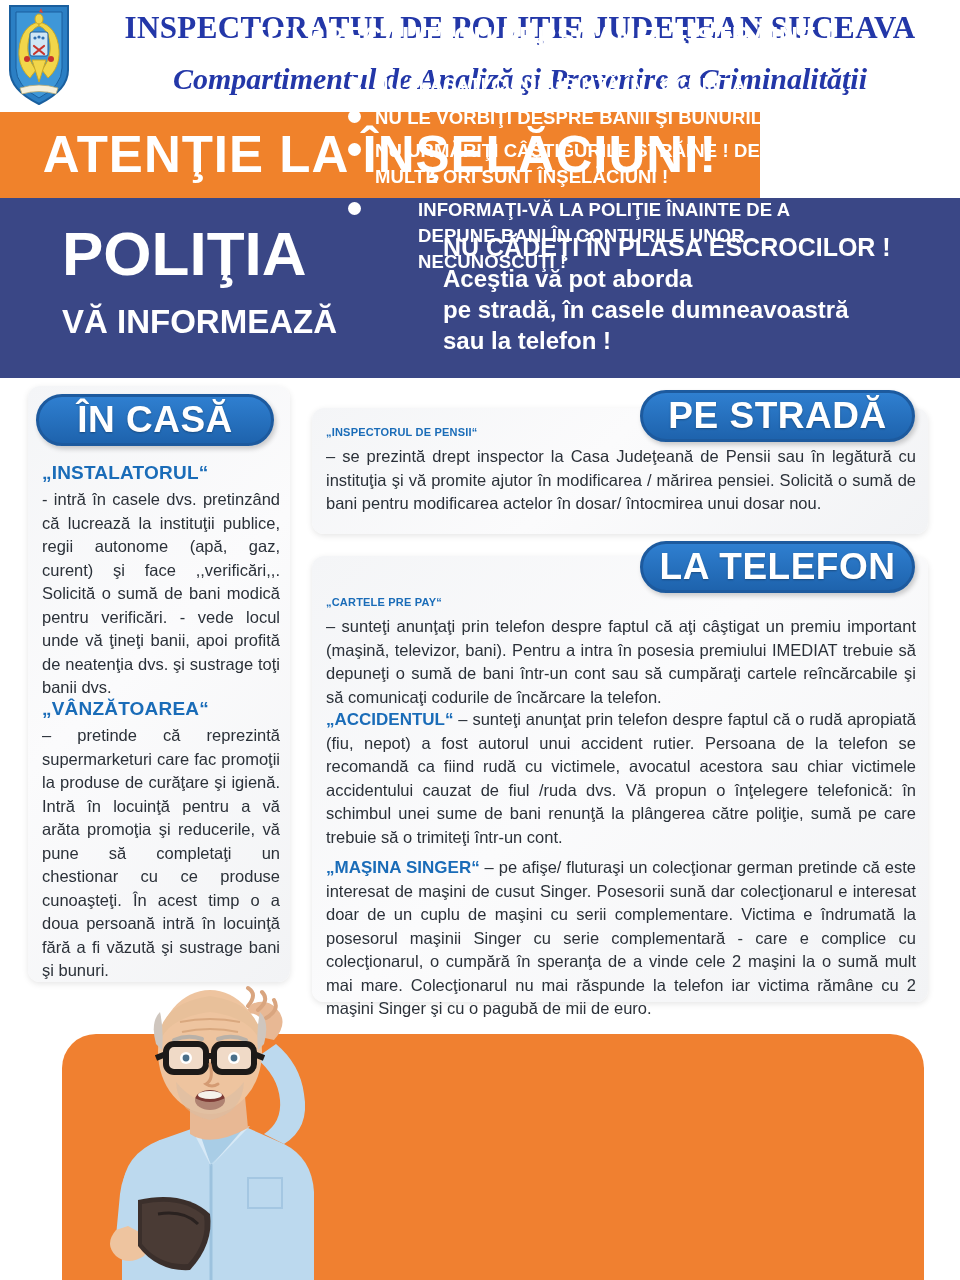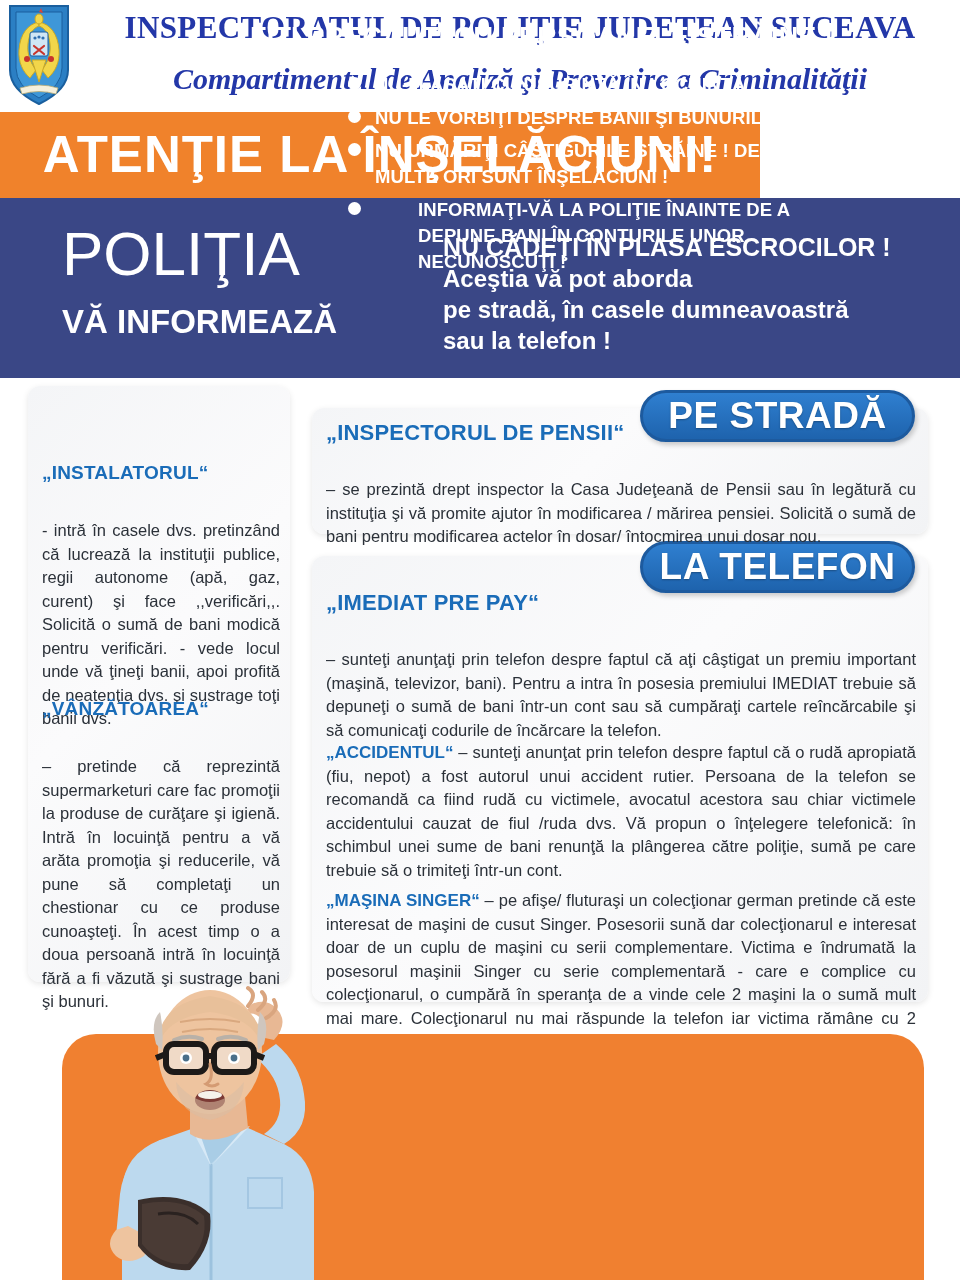--- a/index.html
+++ b/index.html
@@ -78,21 +78,21 @@
     width: 960px; height: 180px;
     background: #3a4786;
   }
   .banner-left {
     position: absolute;
     left: 62px; top: 20px;
     width: 350px;
   }
   .politia {
     font-family: "Liberation Sans", sans-serif;
-    font-weight: normal;
+    font-weight: bold;
     font-size: 62px;
     color: #ffffff;
     line-height: 72px;
     letter-spacing: 0px;
   }
   .va-informeaza {
     font-family: "Liberation Sans", sans-serif;
     font-weight: bold;
     font-size: 33px;
     color: #ffffff;
@@ -162,37 +162,36 @@
   .sect-title {
     font-family: "Liberation Sans", sans-serif;
     font-weight: bold;
     color: #1a6cb8;
     letter-spacing: 0.2px;
   }
   .sect-body {
     font-family: "Liberation Sans", sans-serif;
     color: #2b3139;
     text-align: justify;
-    margin-top: 33px;
   }
 
   
   .house-block { position: absolute; left: 42px; width: 238px; }
   #blk-instalatorul { top: 82px; }
   #blk-vanzatoarea  { top: 318px; }
   .house-block .sect-title { font-size: 19px; line-height: 26px; margin-bottom: 2px; }
   .house-block .sect-body  { font-size: 16.5px; line-height: 23.5px; }
 
   
   .right-block { position: absolute; left: 326px; width: 590px; }
   #blk-pensii     { top: 42px;  }
   #blk-prepay     { top: 212px; }
   #blk-accident   { top: 330px; }
   #blk-singer     { top: 478px; }
-  .right-block .sect-title { font-size: 22px; line-height: 25px; }
+  .right-block .sect-title { font-size: 11px; line-height: 25px; }
   .right-block .sect-body  { font-size: 16.5px; line-height: 23.5px; }
   .right-block .inline-title {
     font-family: "Liberation Sans", sans-serif;
     font-weight: bold;
     font-size: 17px;
     color: #1a6cb8;
   }
 
   
   .person {
@@ -304,20 +303,23 @@
     <div class="r-line">sau la telefon !</div>
   </div>
 </div>
 
 <div class="content">
 
   <div class="card" id="card-house"></div>
   <div class="card" id="card-street"></div>
   <div class="card" id="card-phone"></div>
 
+  <div class="pill" id="pill-in-casa">
+    <span class="pill-label">ÎN CASĂ</span>
+  </div>
   <div class="pill" id="pill-la-telefon">
     <span class="pill-label">LA TELEFON</span>
   </div>
   <div class="pill" id="pill-pe-strada">
     <span class="pill-label">PE STRADĂ</span>
   </div>
 
   <div class="house-block" id="blk-instalatorul">
     <div class="sect-title">„INSTALATORUL“</div>
     <div class="sect-body">- intră în casele dvs. pretinzând că lucrează la instituţii publice, regii autonome (apă, gaz, curent) şi face ,,verificări,,. Solicită o sumă de bani modică pentru verificări.
@@ -328,21 +330,21 @@
     <div class="sect-title">„VÂNZĂTOAREA“</div>
     <div class="sect-body">– pretinde că reprezintă supermarketuri care fac promoţii la produse de curăţare şi igienă. Intră în locuinţă pentru a vă arăta promoţia şi reducerile, vă pune să completaţi un chestionar cu ce produse cunoaşteţi. În acest timp o a doua persoană intră în locuinţă fără a fi văzută şi sustrage bani şi bunuri.</div>
   </div>
 
   <div class="right-block" id="blk-pensii">
     <div class="sect-title">„INSPECTORUL DE PENSII“</div>
     <div class="sect-body">– se prezintă drept inspector la Casa Judeţeană de Pensii sau în legătură cu instituţia şi vă promite ajutor în modificarea / mărirea pensiei. Solicită o sumă de bani pentru modificarea actelor în dosar/ întocmirea unui dosar nou.</div>
   </div>
 
   <div class="right-block" id="blk-prepay">
-    <div class="sect-title">„IMEDIAT PRE PAY“</div>
+    <div class="sect-title">„CARTELE PRE PAY“</div>
     <div class="sect-body">– sunteţi anunţaţi prin telefon despre faptul că aţi câştigat un premiu important (maşină, televizor, bani). Pentru a intra în posesia premiului IMEDIAT trebuie să depuneţi  o sumă de bani într-un cont sau să cumpăraţi cartele reîncărcabile şi să comunicaţi codurile de încărcare la telefon.</div>
   </div>
 
   <div class="right-block" id="blk-accident">
     <div class="sect-body"><span class="inline-title">„ACCIDENTUL“</span><span> – sunteţi anunţat prin telefon despre faptul că o rudă apropiată (fiu, nepot) a fost autorul unui accident rutier. Persoana de la telefon se recomandă ca fiind rudă cu victimele, avocatul acestora sau chiar victimele accidentului cauzat de fiul /ruda dvs. Vă propun o înţelegere telefonică: în schimbul unei sume de bani renunţă la plângerea către poliţie, sumă pe care trebuie să o trimiteţi într-un cont.</span></div>
   </div>
 
   <div class="right-block" id="blk-singer">
     <div class="sect-body"><span class="inline-title">„MAŞINA SINGER“</span><span> – pe afişe/ fluturaşi un colecţionar german pretinde că este interesat de maşini de cusut Singer. Posesorii sună dar colecţionarul e interesat doar de un cuplu de maşini cu serii complementare. Victima e îndrumată la posesorul maşinii Singer cu serie complementară - care e complice cu colecţionarul, o cumpără  în speranţa de a vinde cele 2 maşini la o sumă mult mai mare. Colecţionarul nu mai răspunde la telefon iar victima rămâne cu 2 maşini Singer şi cu o pagubă de mii de euro.</span></div>
   </div>

